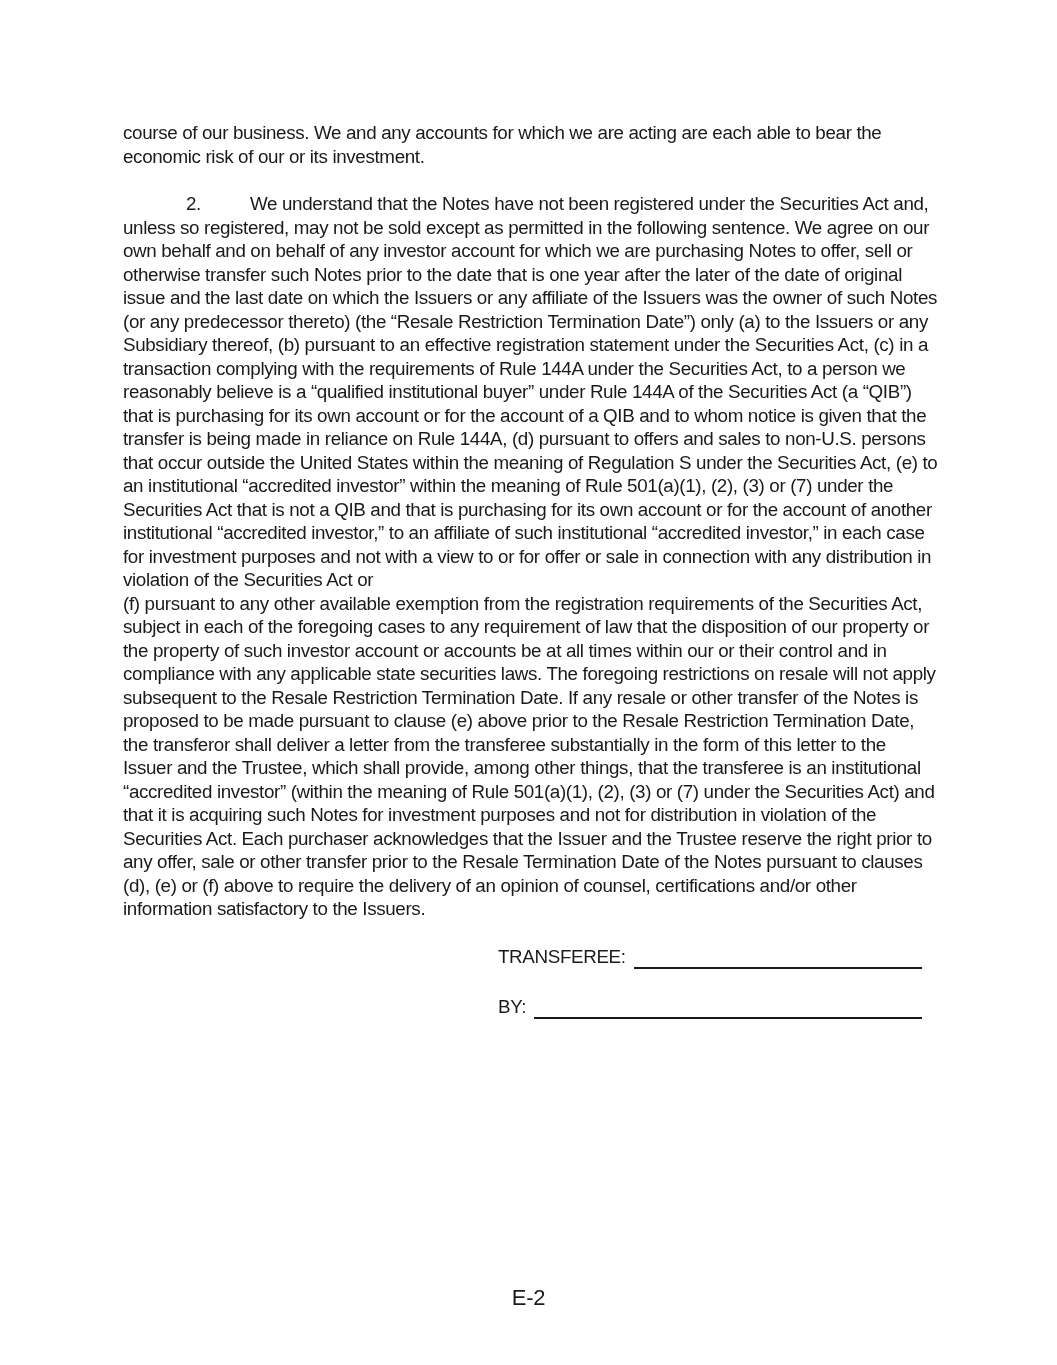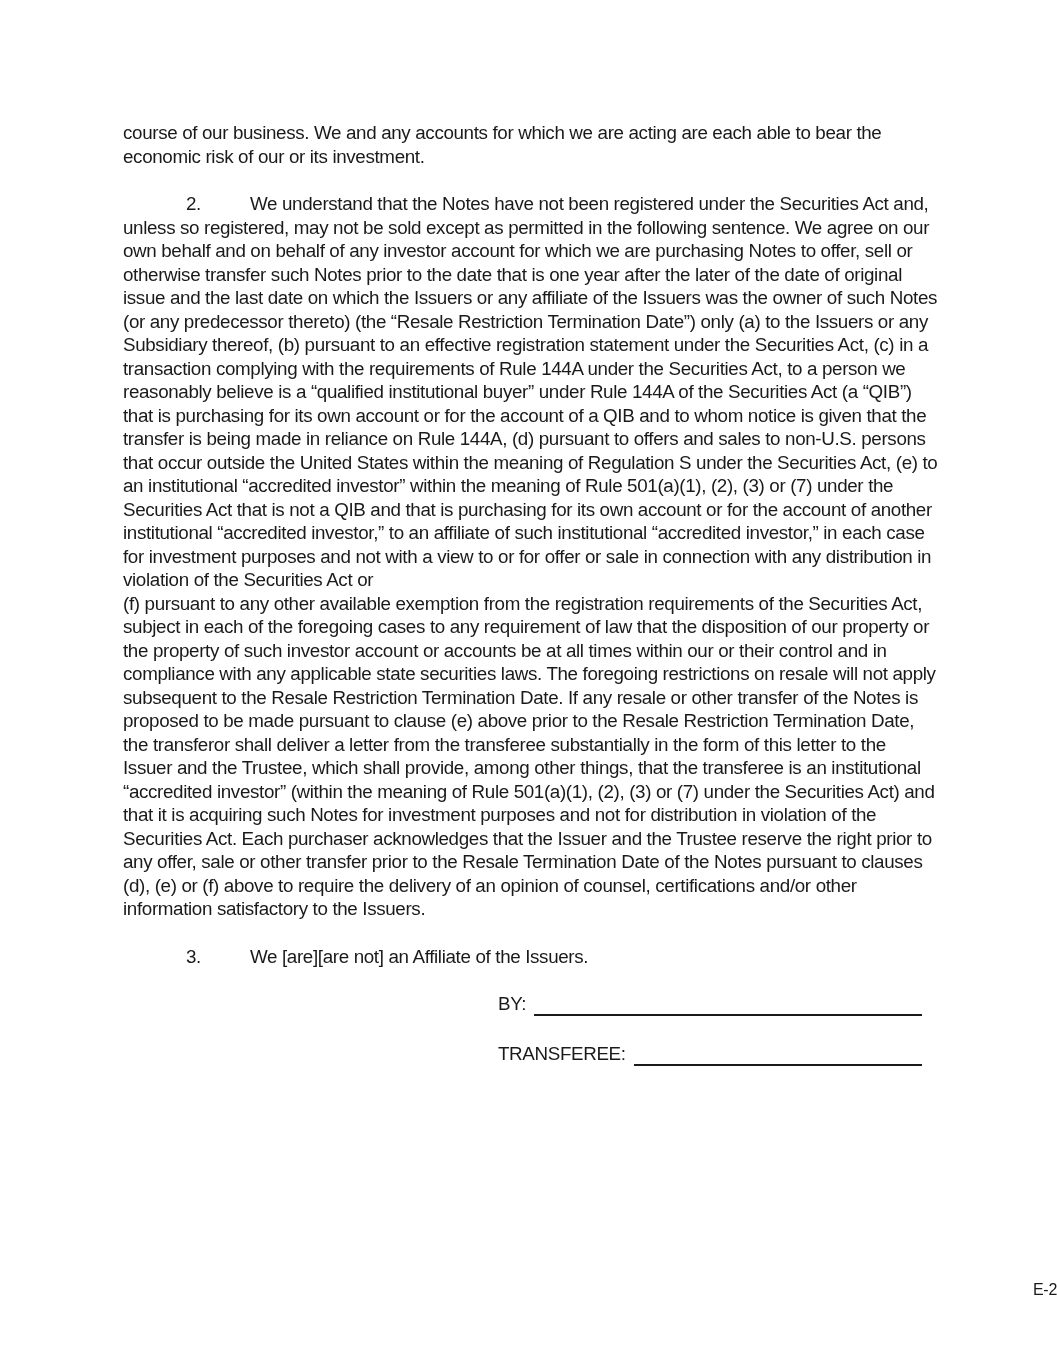--- a/index.html
+++ b/index.html
@@ -59,51 +59,48 @@
   .sig-line {
     flex: 1 1 auto;
     margin-left: 8px;
     height: 21px;
     border-bottom: 2px solid #1a1a1a;
   }
   .footer {
     position: absolute;
     left: 0;
     right: 0;
-    bottom: 66px;
-    text-align: right;
-    font-size: 16px;
+    bottom: 54px;
+    text-align: center;
+    font-size: 22px;
     letter-spacing: -0.3px;
   }
 </style>
 </head>
 <body>
 
 <div class="page">
   <div class="content">
 
     <div class="para">
       <span><span>course of our business. We and any accounts for which we are acting are each able to bear the economic risk of our or its investment.</span></span>
     </div>
 
     <div class="para">
       <span class="pnum">2.</span><span><span>We understand that the Notes have not been registered under the Securities Act and, unless so registered, may not be sold except as permitted in the following sentence. We agree on our own behalf and on behalf of any investor account for which we are purchasing Notes to offer, sell or otherwise transfer such Notes prior to the date that is one year after the later of the date of original issue and the last date on which the Issuers or any affiliate of the Issuers was the owner of such Notes (or any predecessor thereto) (the “</span><span class="u">Resale Restriction Termination Date</span><span>”) only (a) to the Issuers or any Subsidiary thereof, (b) pursuant to an effective registration statement under the Securities Act, (c) in a transaction complying with the requirements of Rule 144A under the Securities Act, to a person we reasonably believe is a “qualified institutional buyer” under Rule 144A of the Securities Act (a “</span><span class="u">QIB</span><span>”) that is purchasing for its own account or for the account of a QIB and to whom notice is given that the transfer is being made in reliance on Rule 144A, (d) pursuant to offers and sales to non-U.S. persons that occur outside the United States within the meaning of Regulation S under the Securities Act, (e) to an institutional “accredited investor” within the meaning of Rule 501(a)(1), (2), (3) or (7) under the Securities Act that is not a QIB and that is purchasing for its own account or for the account of another institutional “accredited investor,” to an affiliate of such institutional “accredited investor,” in each case for investment purposes and not with a view to or for offer or sale in connection with any distribution in violation of the Securities Act or</span><br><span>(f) pursuant to any other available exemption from the registration requirements of the Securities Act, subject in each of the foregoing cases to any requirement of law that the disposition of our property or the property of such investor account or accounts be at all times within our or their control and in compliance with any applicable state securities laws. The foregoing restrictions on resale will not apply subsequent to the Resale Restriction Termination Date. If any resale or other transfer of the Notes is proposed to be made pursuant to clause (e) above prior to the Resale Restriction Termination Date, the transferor shall deliver a letter from the transferee substantially in the form of this letter to the Issuer and the Trustee, which shall provide, among other things, that the transferee is an institutional “accredited investor” (within the meaning of Rule 501(a)(1), (2), (3) or (7) under the Securities Act) and that it is acquiring such Notes for investment purposes and not for distribution in violation of the Securities Act. Each purchaser acknowledges that the Issuer and the Trustee reserve the right prior to any offer, sale or other transfer prior to the Resale Termination Date of the Notes pursuant to clauses (d), (e) or (f) above to require the delivery of an opinion of counsel, certifications and/or other information satisfactory to the Issuers.</span></span>
     </div>
 
-    <div class="para">
-      <span class="pnum">3.</span><span><span>We [are][are not] an Affiliate of the Issuers.</span></span>
-    </div>
 
     <div class="sig-block">
       <div class="sig-row">
-        <span class="sig-label">BY:</span>
+        <span class="sig-label">TRANSFEREE:</span>
         <span class="sig-line"></span>
       </div>
       <div class="sig-row">
-        <span class="sig-label">TRANSFEREE:</span>
+        <span class="sig-label">BY:</span>
         <span class="sig-line"></span>
       </div>
     </div>
 
   </div>
 
   <div class="footer">E-2</div>
 </div>
 
 </body></html>

